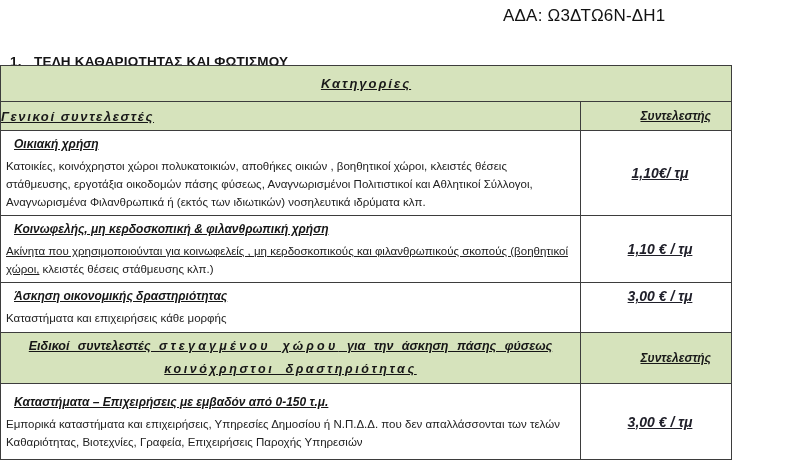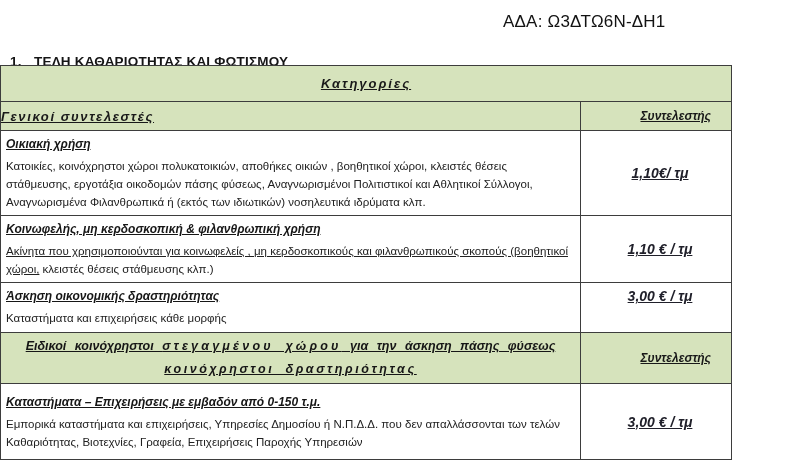--- a/index.html
+++ b/index.html
@@ -1,31 +1,31 @@
 <!DOCTYPE html>
 <html><head>
 <meta charset="utf-8">
 <style>
   html,body{margin:0;padding:0;}
   body{
     width:797px;height:474px;background:#ffffff;position:relative;overflow:hidden;
     font-family:"Liberation Sans","DejaVu Sans",sans-serif;color:#1d1d1d;
   }
-  .ada{position:absolute;left:503px;top:12px;font-size:17px;color:#121212;letter-spacing:.2px;}
+  .ada{position:absolute;left:503px;top:6px;font-size:17px;color:#121212;letter-spacing:.2px;}
   .heading{position:absolute;left:10px;top:54px;display:flex;font-weight:bold;font-size:13.5px;color:#151515;letter-spacing:.2px;}
   .heading .num{width:24px;flex:0 0 24px;}
   .tablewrap{position:absolute;left:0;top:65px;}
   table{border-collapse:collapse;table-layout:fixed;width:731px;}
   td{border:1.5px solid #3d3d3d;padding:0;vertical-align:middle;overflow:hidden;}
   .green{background:#d6e3bc;}
   .cat-hdr{text-align:center;font-weight:bold;font-style:italic;text-decoration:underline;font-size:13px;letter-spacing:2px;color:#191919;}
   .gen-hdr{text-align:left;font-weight:bold;font-style:italic;text-decoration:underline;font-size:13px;letter-spacing:1.6px;color:#191919;}
   .coef-hdr{text-align:right;padding-right:20px;font-weight:bold;font-style:italic;text-decoration:underline;font-size:12px;color:#191919;}
   .usage-cell{padding:4px 8px 4px 5px;vertical-align:top;}
-  .usage-title{font-weight:bold;font-style:italic;text-decoration:underline;font-size:12px;margin:2px 0 6px 0;color:#161616;}
+  .usage-title{font-weight:bold;font-style:italic;text-decoration:underline;font-size:12px;margin:2px 0 6px 8px;color:#161616;}
   .usage-body{font-size:11.5px;line-height:18px;color:#212121;}
   .u{text-decoration:underline;}
   .rate{text-align:center;font-weight:bold;font-style:italic;text-decoration:underline;font-size:14px;color:#20202a;padding-left:8px;}
   .rate-top{vertical-align:top;padding-top:5px;}
   .special-hdr{text-align:center;font-weight:bold;font-style:italic;font-size:12.5px;line-height:23px;word-spacing:5px;color:#161616;padding:2px 4px;}
   .special-hdr .line{text-decoration:underline;}
   .spaced{letter-spacing:3.2px;}
   .spaced2{letter-spacing:2.6px;}
 </style>
 </head>
@@ -74,21 +74,21 @@
     <tr style="height:50px;">
       <td class="usage-cell">
         <div class="usage-title">Άσκηση οικονομικής δραστηριότητας</div>
         <div class="usage-body">Καταστήματα και επιχειρήσεις κάθε μορφής</div>
       </td>
       <td class="rate rate-top">3,00 € / τμ</td>
     </tr>
 
     <tr style="height:51px;">
       <td class="green special-hdr">
-        <div class="line"><span>Ειδικοί κοινόχρηστοι </span><span class="spaced">στεγαγμένου χώρου</span><span> για την άσκηση πάσης φύσεως</span></div>
+        <div class="line"><span>Ειδικοί συντελεστές </span><span class="spaced">στεγαγμένου χώρου</span><span> για την άσκηση πάσης φύσεως</span></div>
         <div class="line spaced2">κοινόχρηστοι δραστηριότητας</div>
       </td>
       <td class="green coef-hdr">Συντελεστής</td>
     </tr>
 
     <tr style="height:76px;">
       <td class="usage-cell" style="padding-top:9px;">
         <div class="usage-title">Καταστήματα – Επιχειρήσεις με εμβαδόν από 0-150 τ.μ.</div>
         <div class="usage-body">Εμπορικά καταστήματα και επιχειρήσεις, Υπηρεσίες Δημοσίου ή Ν.Π.Δ.Δ. που δεν απαλλάσσονται των τελών Καθαριότητας, Βιοτεχνίες, Γραφεία, Επιχειρήσεις Παροχής Υπηρεσιών</div>
       </td>

